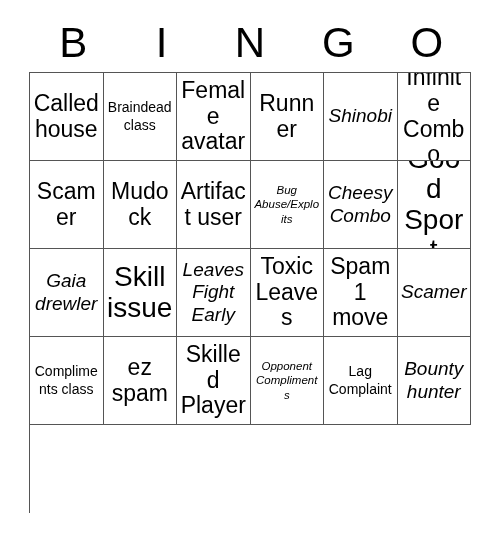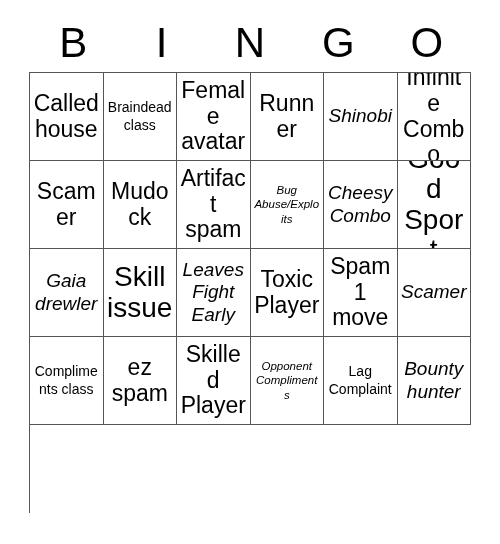--- a/index.html
+++ b/index.html
@@ -118,42 +118,42 @@
       <div class="cell">
         <span class="cell-text fs-l">Infinite Combo</span>
       </div>
       <div class="cell">
         <span class="cell-text fs-l">Scamer</span>
       </div>
       <div class="cell">
         <span class="cell-text fs-l">Mudock</span>
       </div>
       <div class="cell">
-        <span class="cell-text fs-l">Artifact spam</span>
+        <span class="cell-text fs-l">Artifact user</span>
       </div>
       <div class="cell">
         <span class="cell-text fs-xs">Bug Abuse/Exploits</span>
       </div>
       <div class="cell">
         <span class="cell-text fs-m">Cheesy Combo</span>
       </div>
       <div class="cell">
         <span class="cell-text fs-xl">Good Sport</span>
       </div>
       <div class="cell">
         <span class="cell-text fs-m">Gaia drewler</span>
       </div>
       <div class="cell">
         <span class="cell-text fs-xl">Skill issue</span>
       </div>
       <div class="cell">
         <span class="cell-text fs-m">Leaves Fight Early</span>
       </div>
       <div class="cell">
-        <span class="cell-text fs-l">Toxic Player</span>
+        <span class="cell-text fs-l">Toxic Leaves</span>
       </div>
       <div class="cell">
         <span class="cell-text fs-l">Spam 1 move</span>
       </div>
       <div class="cell">
         <span class="cell-text fs-m">Scamer</span>
       </div>
       <div class="cell">
         <span class="cell-text fs-s">Compliments class</span>
       </div>

